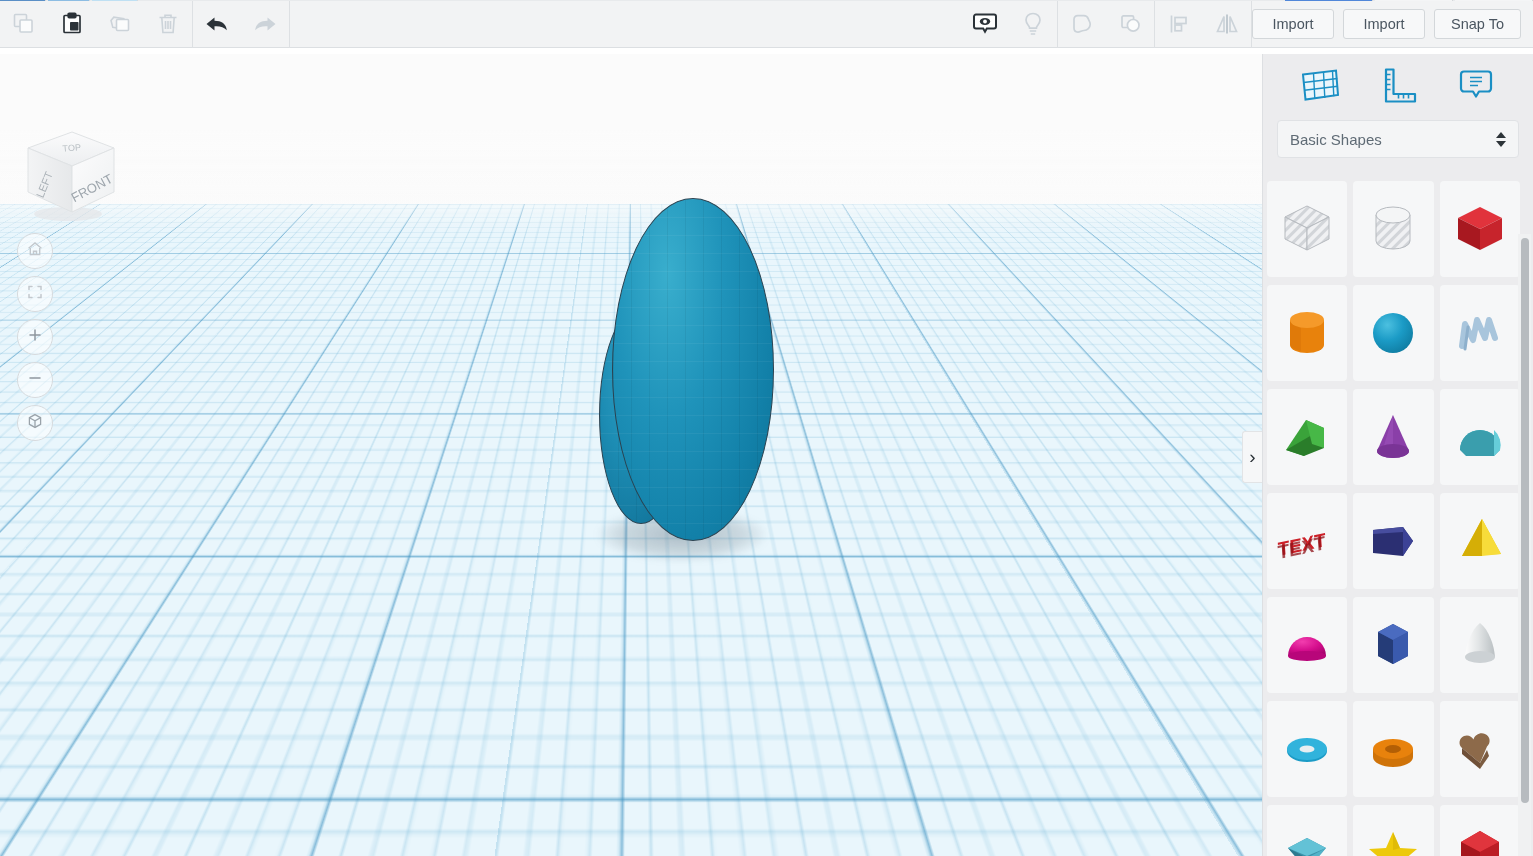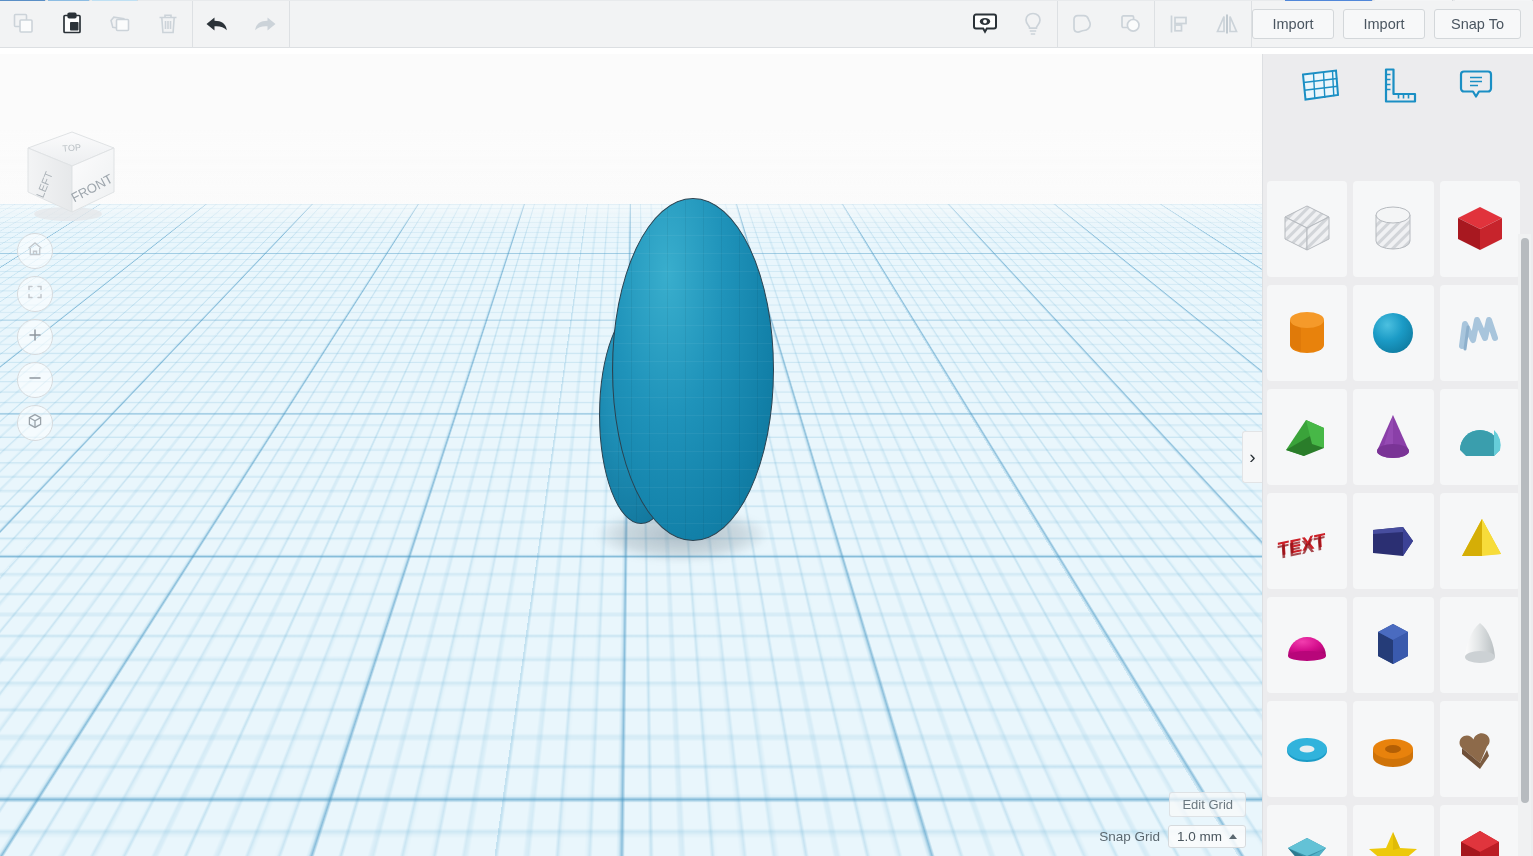--- a/index.html
+++ b/index.html
@@ -399,30 +399,20 @@
       <div class="nav-btn" title="Switch projection">
         <span>
           <svg width="18" height="18" viewBox="0 0 18 18" fill="none" stroke="#9aa3aa" stroke-width="1.3">
             <path d="M9 2.6l5.6 3.1v6.6L9 15.4 3.4 12.3V5.7z"></path>
             <path d="M3.4 5.7L9 8.8l5.6-3.1M9 8.8v6.6"></path>
           </svg>
         </span>
       </div>
     </div>
 
-    <div class="grid-ctrls">
-      <div class="edit-grid">Edit Grid</div>
-      <div class="snap-row">
-        <span class="snap-label">Snap Grid</span>
-        <div class="snap-select">
-          <span>1.0 mm</span>
-          <i class="caret-up"></i>
-        </div>
-      </div>
-    </div>
   </div>
 
   <div class="collapse">›</div>
 
   <div class="panel">
 
     <div class="panel-icons">
       <div class="panel-icon" title="Workplane">
         <span>
           <svg width="44" height="40" viewBox="0 0 44 40" fill="none" stroke="#1b8fc4" stroke-width="2">
@@ -444,20 +434,29 @@
       <div class="panel-icon" title="Notes">
         <span>
           <svg width="44" height="40" viewBox="0 0 44 40" fill="none" stroke="#1b8fc4" stroke-width="2.2" stroke-linejoin="round">
             <path d="M10 6.5h24a3 3 0 013 3v14a3 3 0 01-3 3h-9l-3 5-3-5h-9a3 3 0 01-3-3v-14a3 3 0 013-3z"></path>
             <path d="M16 12.5h12M16 16.5h12M16 20.5h8" stroke-width="1.7"></path>
           </svg>
         </span>
       </div>
     </div>
 
+    <div class="shape-select-wrap">
+      <div class="shape-select">
+        <span class="label">Basic Shapes</span>
+        <span class="updown">
+            <i class="u"></i>
+            <i class="d"></i>
+          </span>
+      </div>
+    </div>
 
     <div class="shape-grid">
 
       <div class="shape-cell" title="Box (Hole)">
         <svg width="62" height="62" viewBox="0 0 62 62">
           <defs>
               <pattern id="hatch" width="7" height="7" patternTransform="rotate(45)" patternUnits="userSpaceOnUse">
             <rect width="7" height="7" fill="#f0f1f3"></rect>
                 <rect width="3" height="7" fill="#d2d5d9"></rect>
               </pattern>

